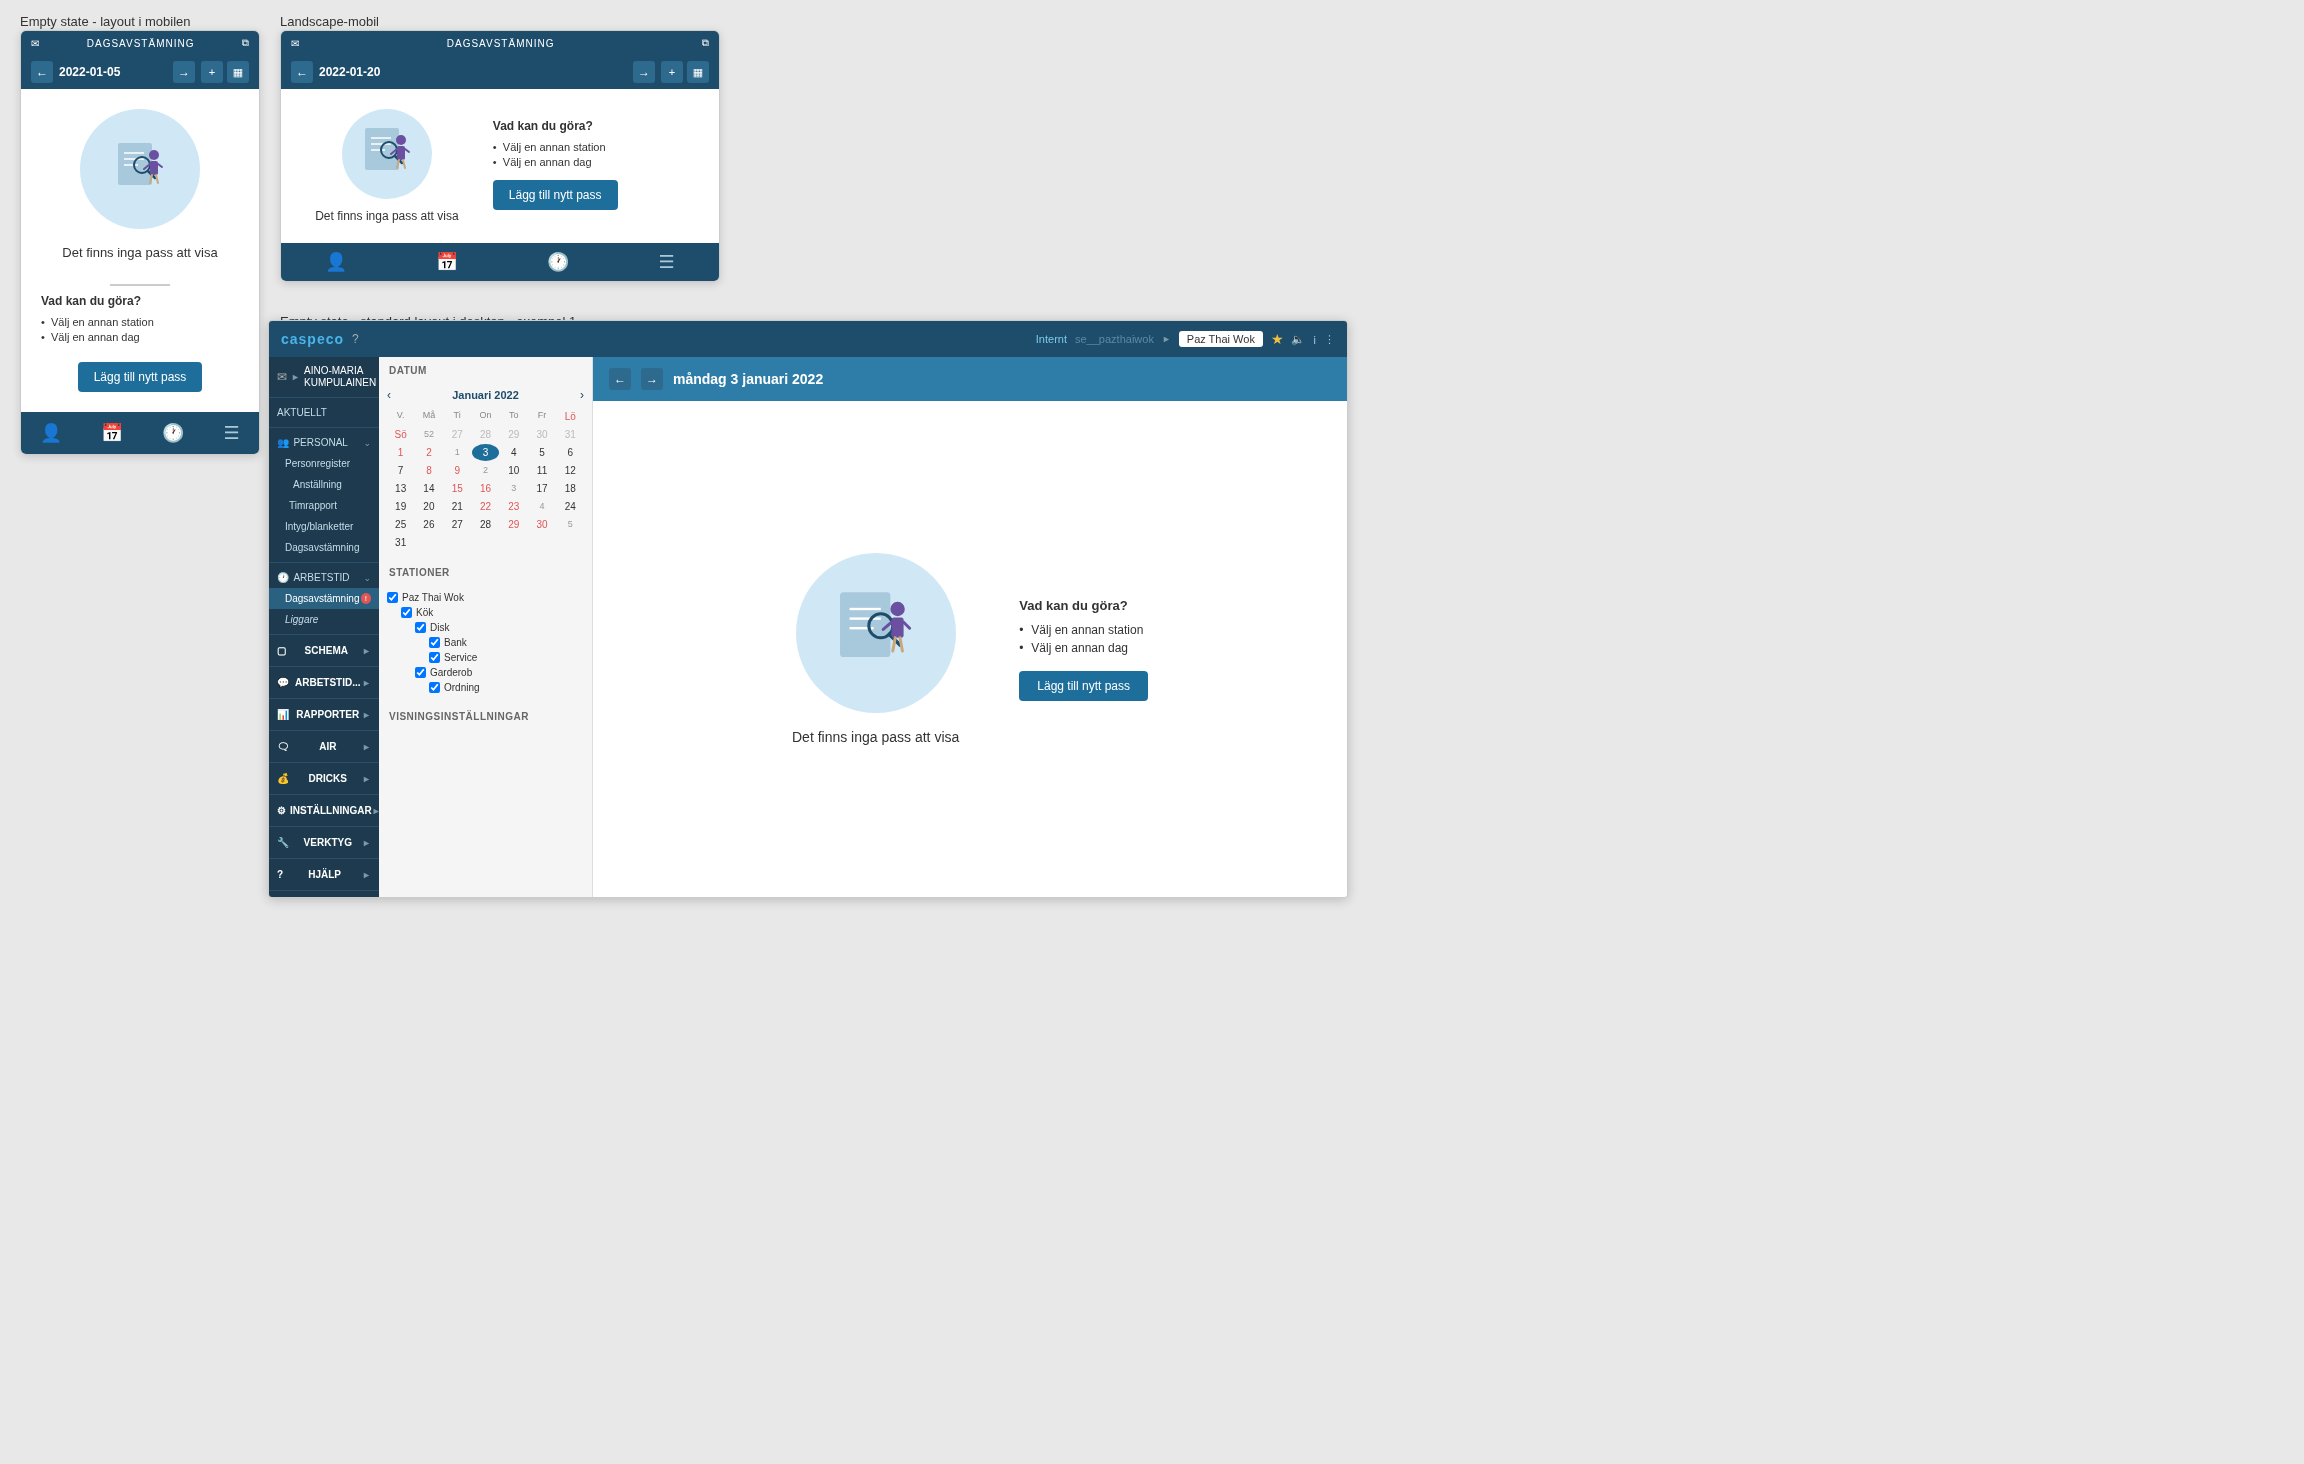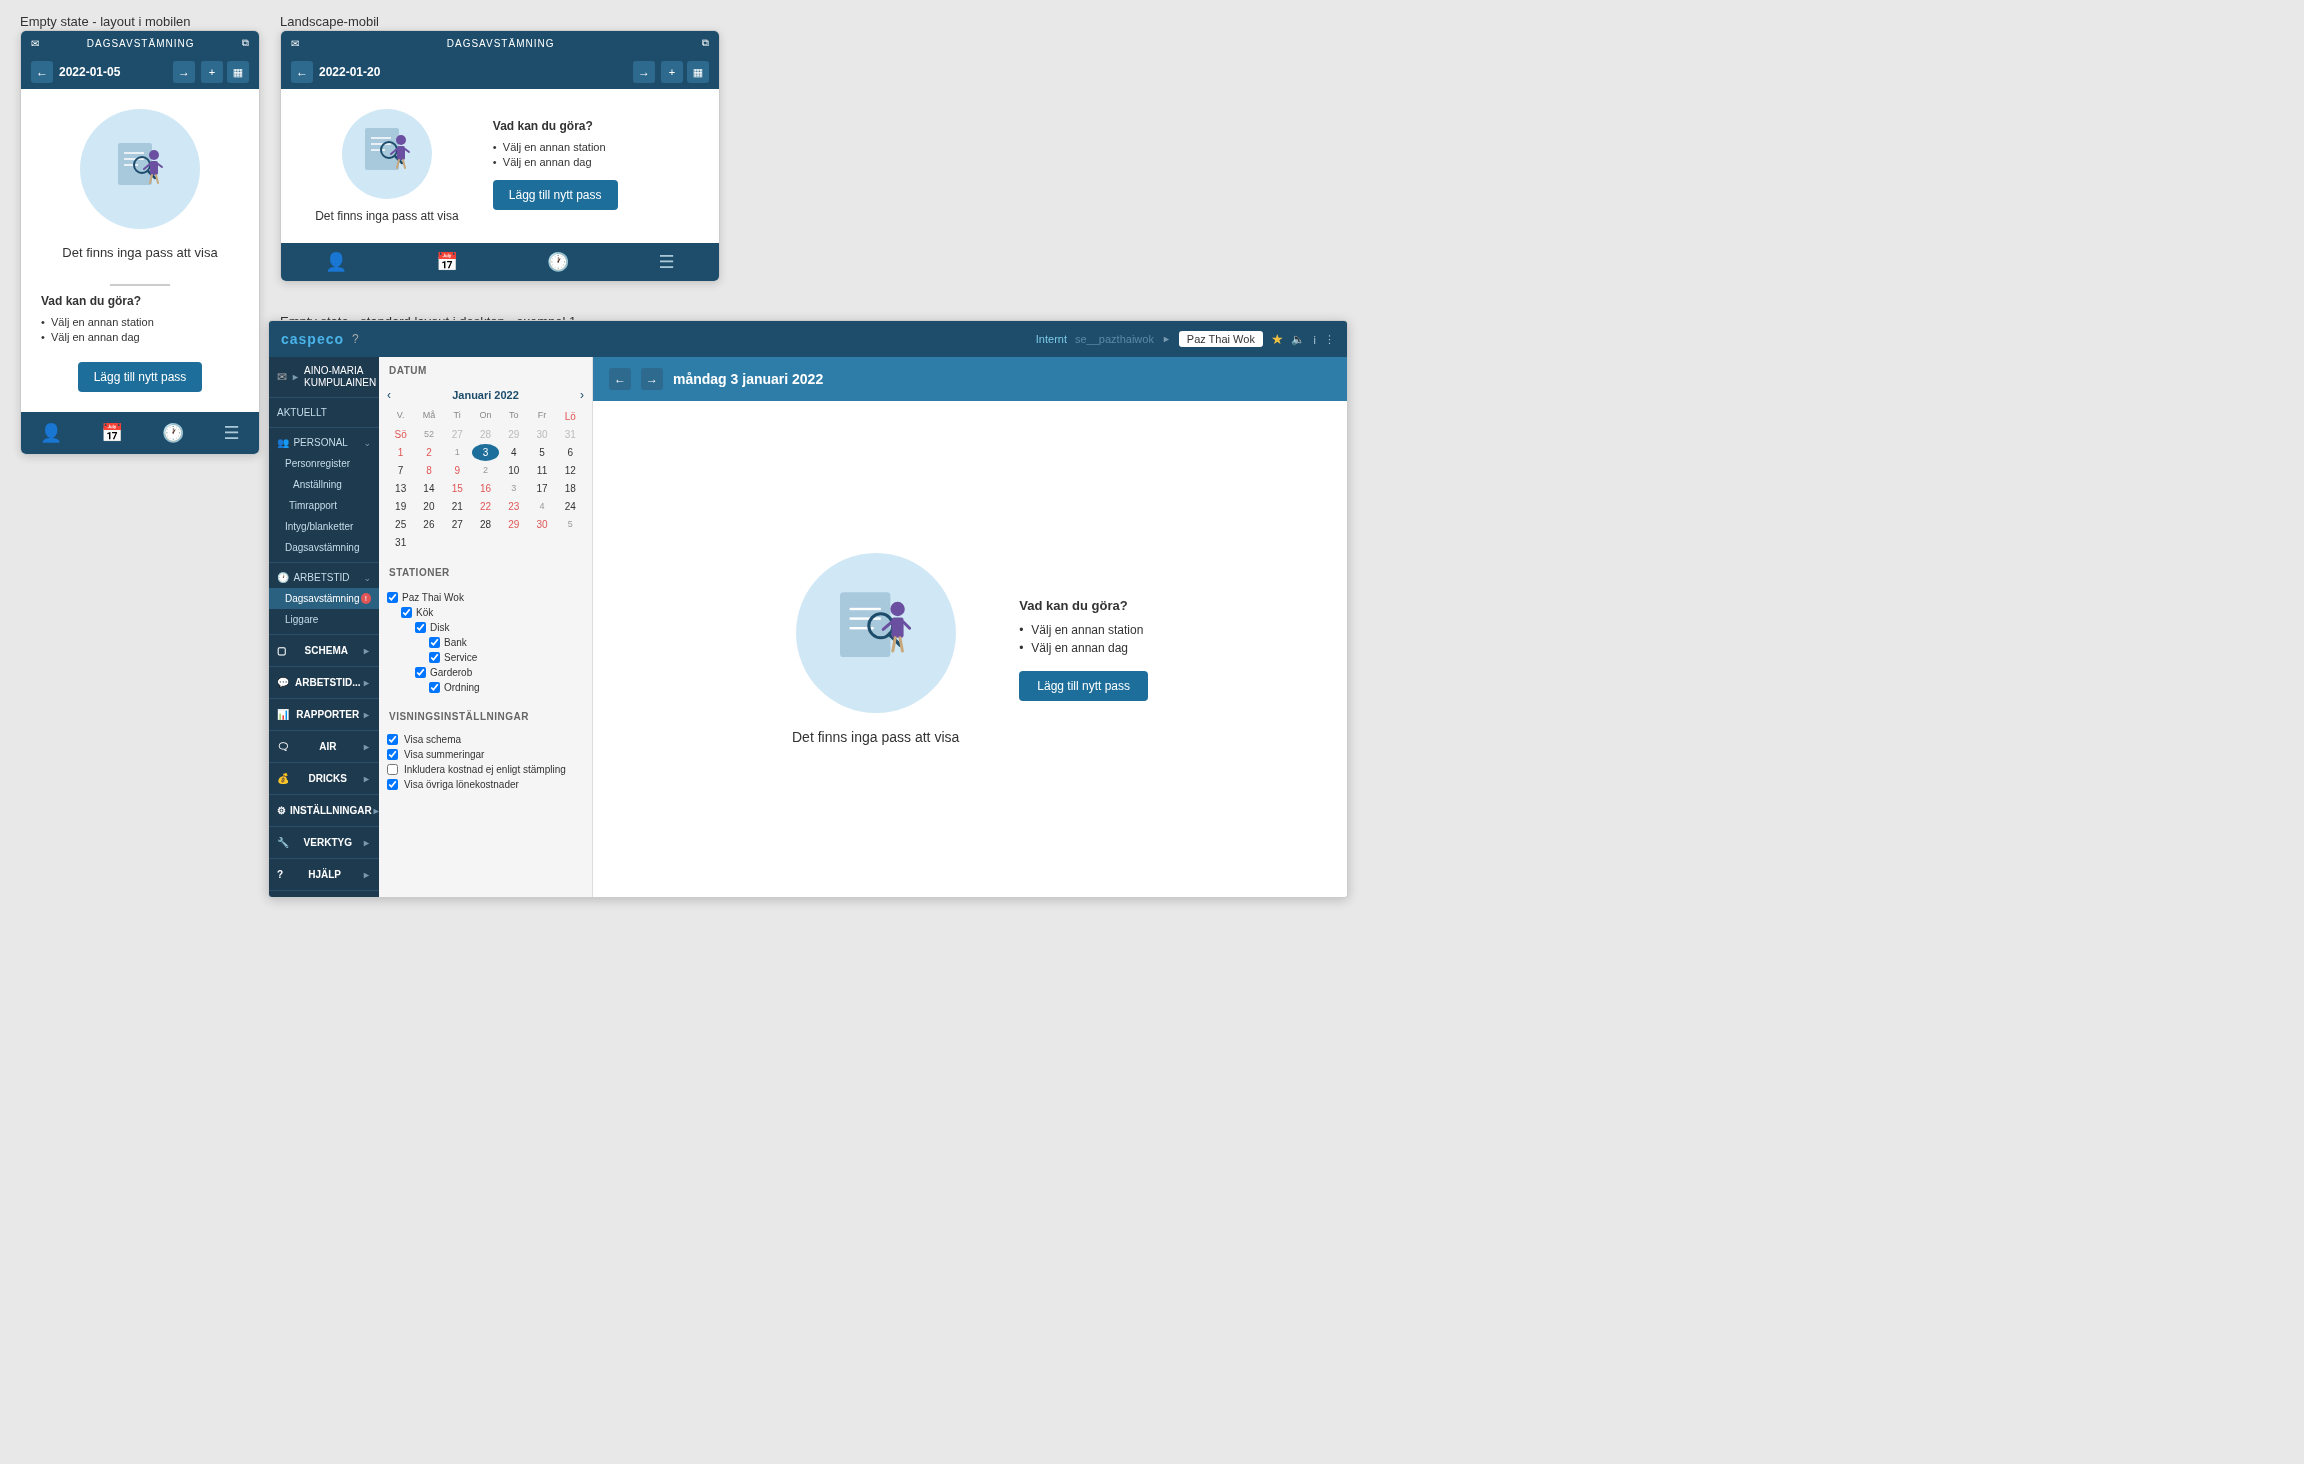--- a/index.html
+++ b/index.html
@@ -667,21 +667,21 @@
         <div class="sidebar-section">
           <div class="sidebar-item">
             <span style="margin-right:4px;">🕐</span>
             <span class="sidebar-item-label">ARBETSTID</span>
             <span class="sidebar-arrow">⌄</span>
           </div>
           <div class="sidebar-item active" style="padding-left:16px;">
             <span>Dagsavstämning</span>
             <span class="sidebar-badge">!</span>
           </div>
-          <div class="sidebar-item" style="padding-left:16px;">
+          <div class="sidebar-item" style="padding-left:16px;font-style:italic;">
             <span>Liggare</span>
           </div>
         </div>
 
         <div class="sidebar-section">
           <div class="sidebar-main-item">
             <span style="margin-right:4px;">▢</span>
             <span>SCHEMA</span>
             <span class="sidebar-arrow">►</span>
           </div>
@@ -846,38 +846,20 @@
             <input type="checkbox" checked="" style="">
             <span>Garderob</span>
           </div>
           <div class="station-tree-item station-indent-3">
             <input type="checkbox" checked="" style="">
             <span>Ordning</span>
           </div>
         </div>
 
         <div class="panel-section-title">VISNINGSINSTÄLLNINGAR</div>
-        <div class="visning-panel">
-          <div class="visning-item">
-            <input type="checkbox" checked="" style="">
-            <span>Visa schema</span>
-          </div>
-          <div class="visning-item">
-            <input type="checkbox" checked="" style="">
-            <span>Visa summeringar</span>
-          </div>
-          <div class="visning-item">
-            <input type="checkbox" style="">
-            <span>Inkludera kostnad ej enligt stämpling</span>
-          </div>
-          <div class="visning-item">
-            <input type="checkbox" checked="" style="">
-            <span>Visa övriga lönekostnader</span>
-          </div>
-        </div>
       </div>
 
       <div class="main-content">
 
         <div class="main-nav-bar">
           <button class="nav-arrow">←</button>
           <button class="nav-arrow">→</button>
           <span class="main-nav-date">måndag 3 januari 2022</span>
         </div>
 

